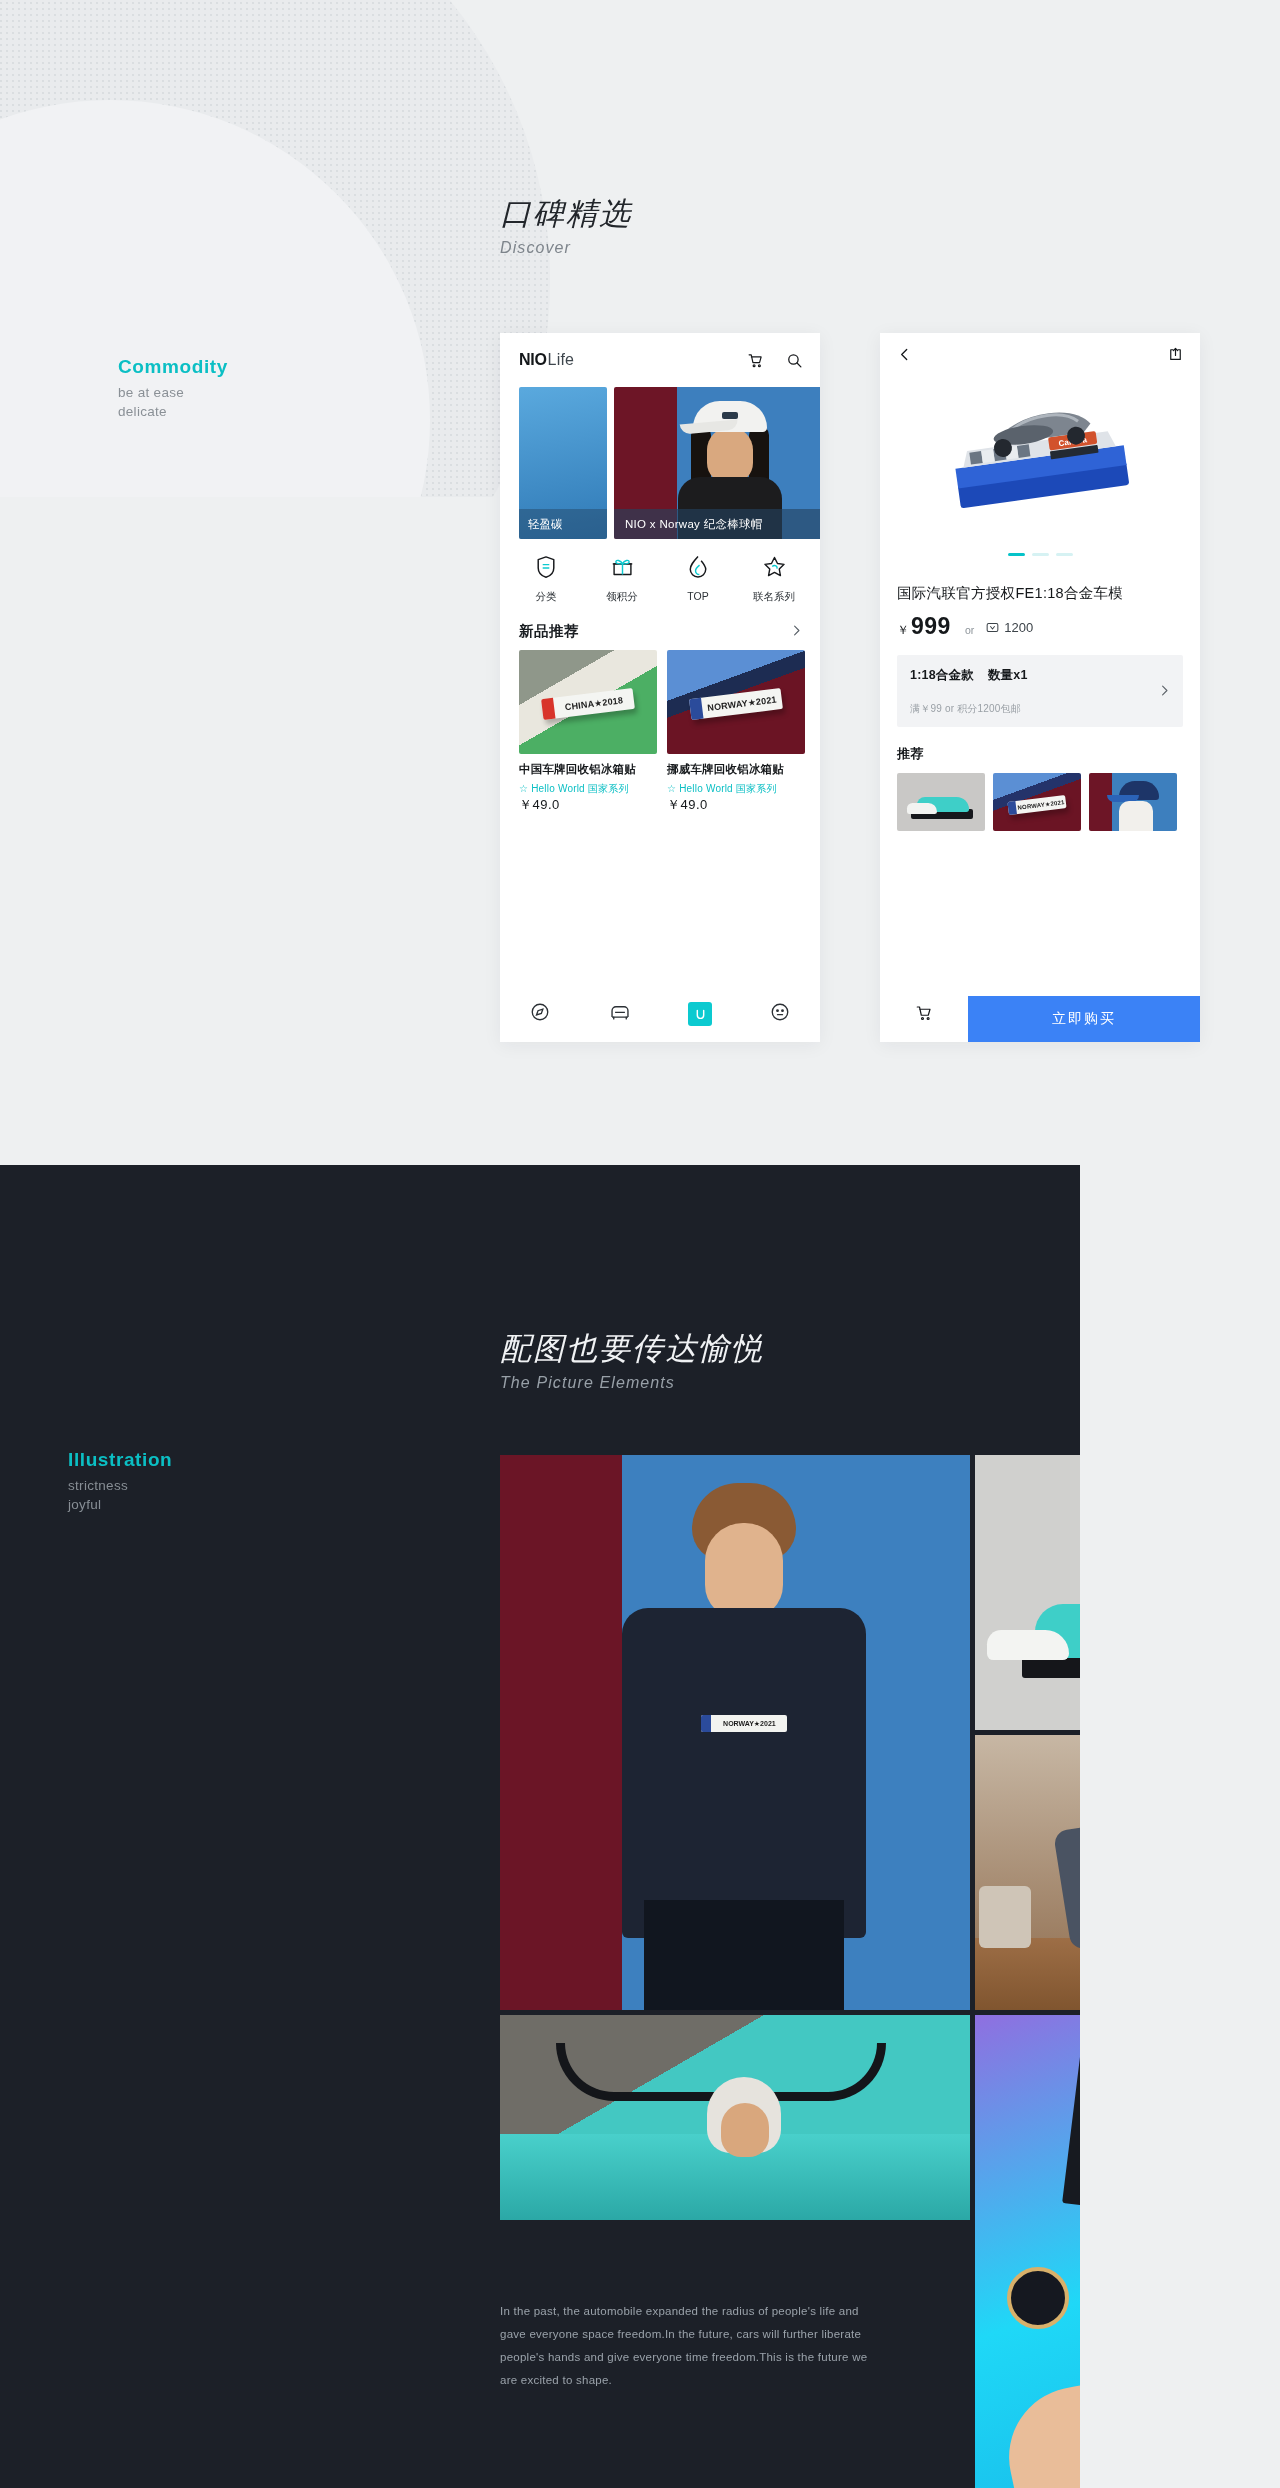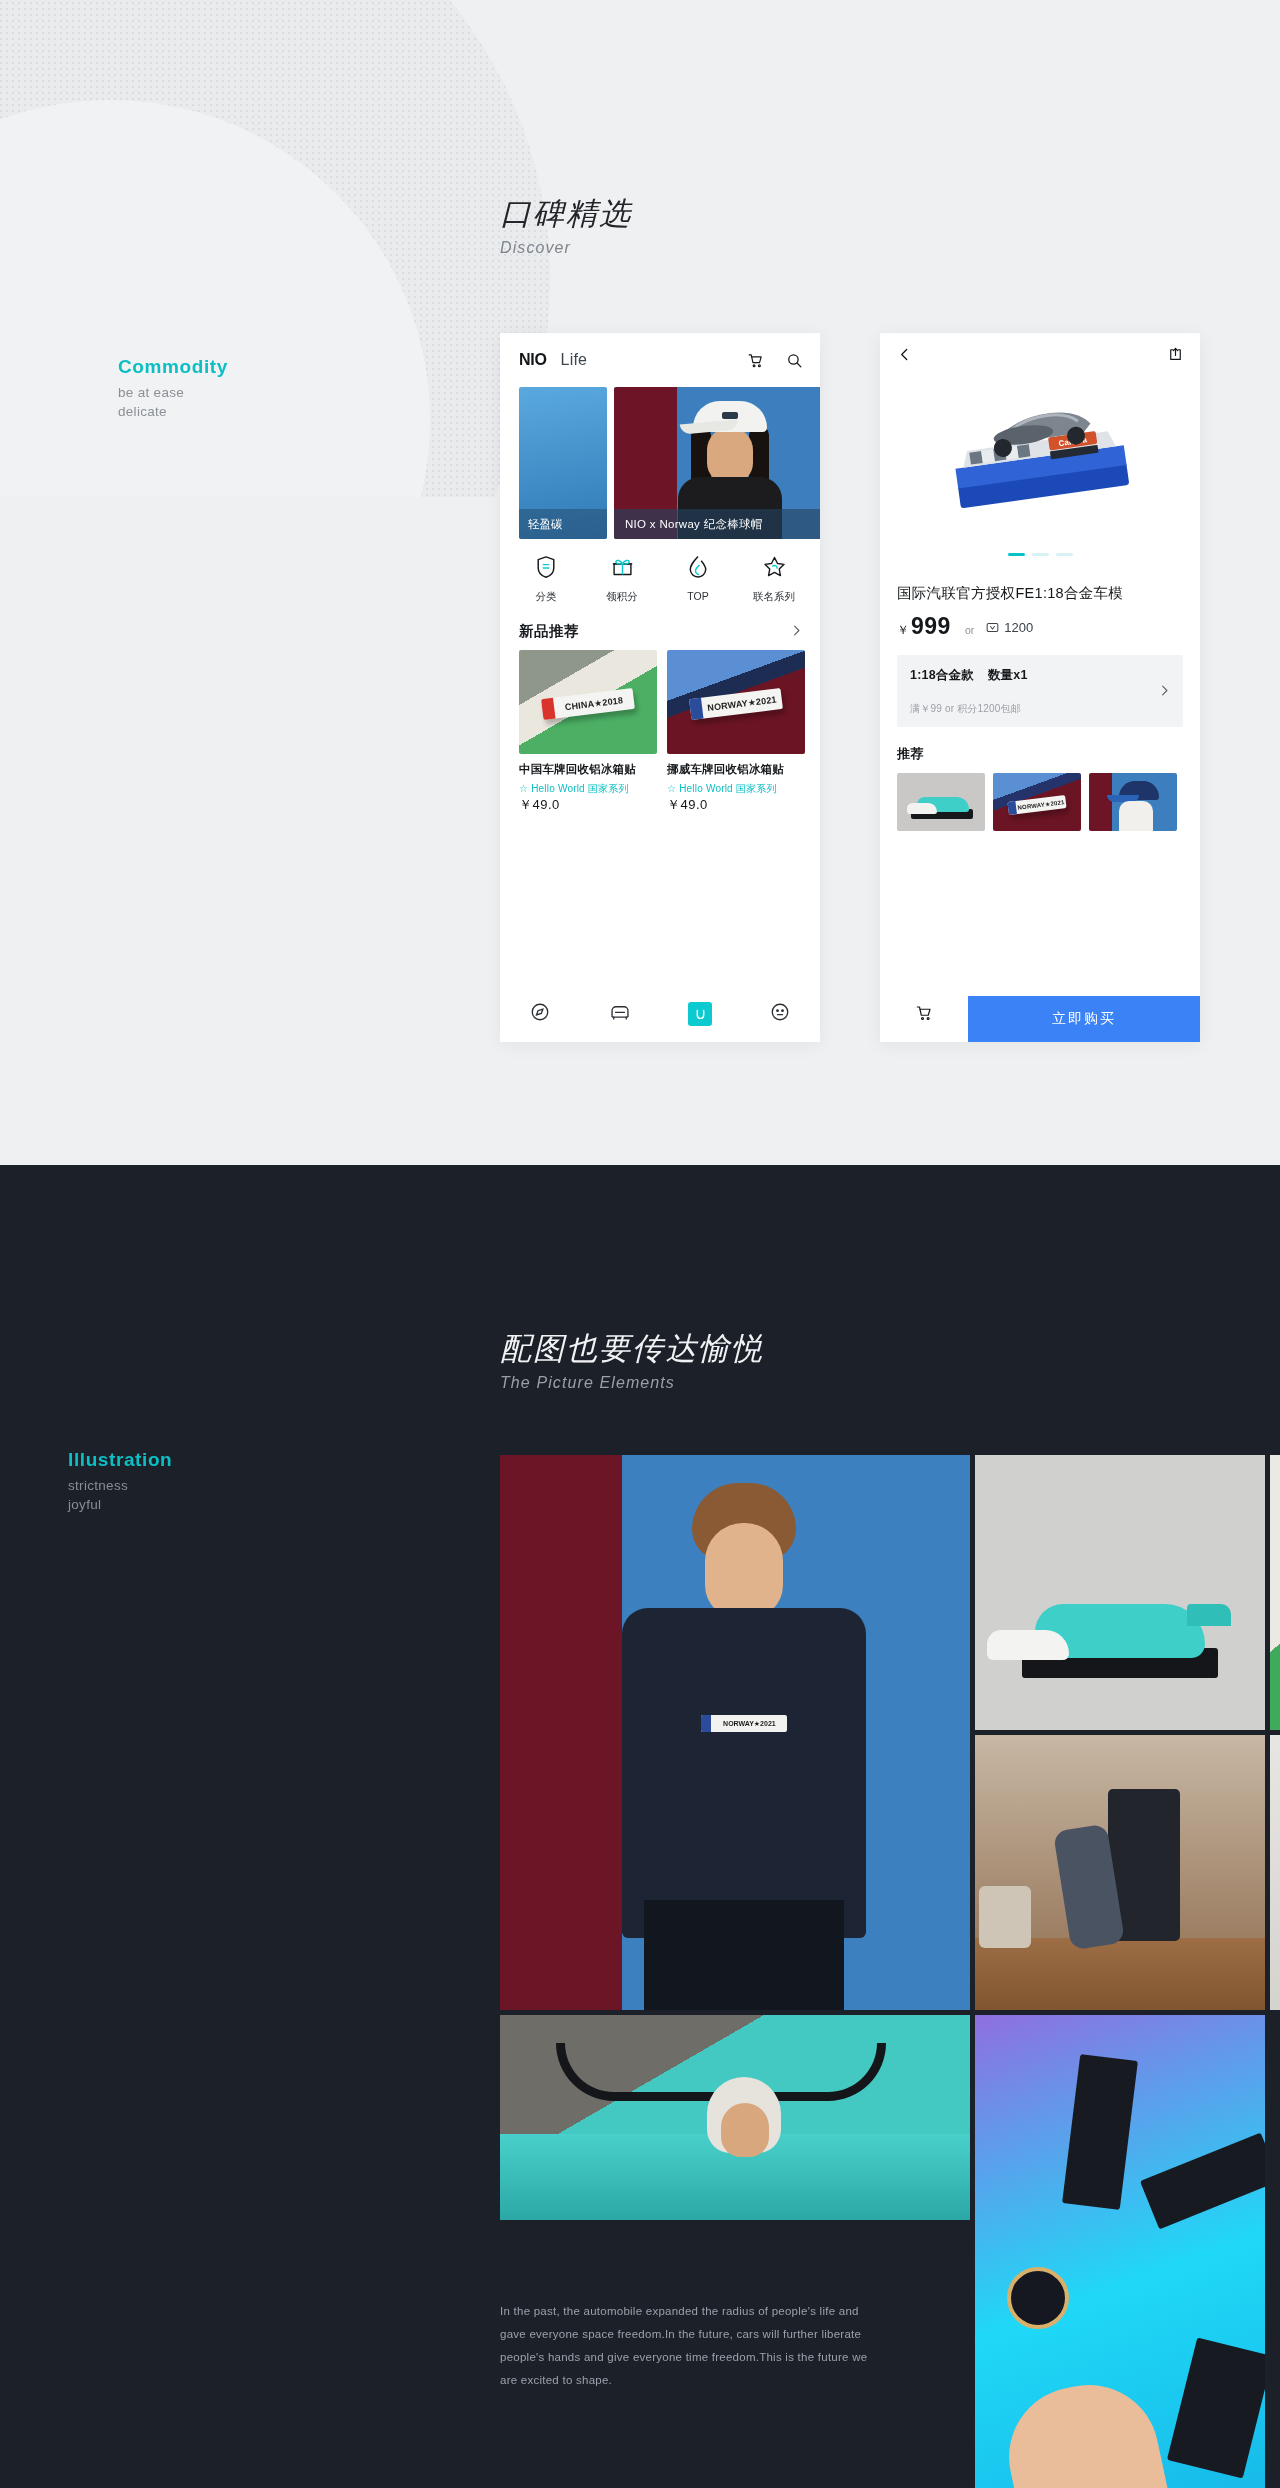--- a/index.html
+++ b/index.html
@@ -65,21 +65,21 @@
   .phone-a { left:500px; top:333px; width:320px; height:709px; }
   .phone-b { left:880px; top:333px; width:320px; height:709px; }
 
   
   .pa-top {
     height:54px; display:flex; align-items:center;
     padding:0 17px 0 19px;
   }
   .brand { font-size:16px; letter-spacing:.2px; }
   .brand b { font-weight:800; color:#14171a; letter-spacing:-.3px; }
-  .brand span { font-weight:400; color:#3e464d; margin-left:14px; }
+  .brand span { font-weight:400; color:#3e464d; margin-left:1px; }
   .pa-top-ico { margin-left:auto; display:flex; gap:22px; align-items:center; }
   .ico { display:block; }
 
   .pa-banner { display:flex; gap:7px; padding:0 0 0 19px; height:152px; overflow:hidden; }
   .ban {
     position:relative; flex:0 0 auto; border-radius:2px; overflow:hidden;
   }
   .ban-1 { width:232px; }
   .ban-2 { width:88px; }
   .ban-img { position:absolute; inset:0; }
@@ -195,21 +195,21 @@
     position:absolute; left:0; right:0; bottom:0; height:55px; display:flex;
   }
   .pb-cart { width:88px; display:flex; align-items:center; justify-content:center; background:#fff; }
   .pb-buy {
     flex:1; background:#3b82f6; color:#fff; font-size:14px; letter-spacing:2px;
     display:flex; align-items:center; justify-content:center; font-weight:500;margin-top:9px;
   }
 
   
   .sec-dark {
-    position:relative; width:1280px; height:1323px;
+    position:relative; width:1080px; height:1323px;
     background:#1c2028; overflow:hidden;
   }
   .sec-dark .sh-cn { color:#f0f2f4; }
   .sec-dark .sh-en { color:#98a0a8; }
 
   .grid {
     position:absolute; left:500px; top:1455px; width:1100px;
   }
   .gr-row { display:flex; gap:5px; margin-bottom:5px; }
   .gcell { position:relative; overflow:hidden; }

